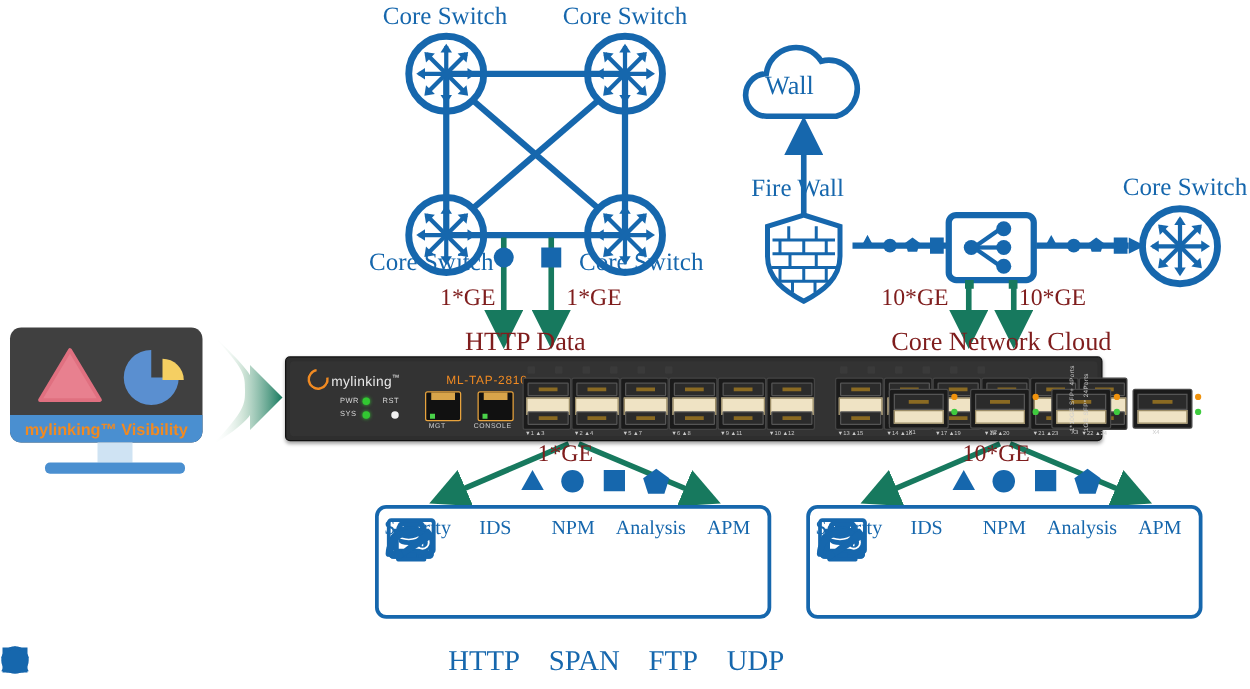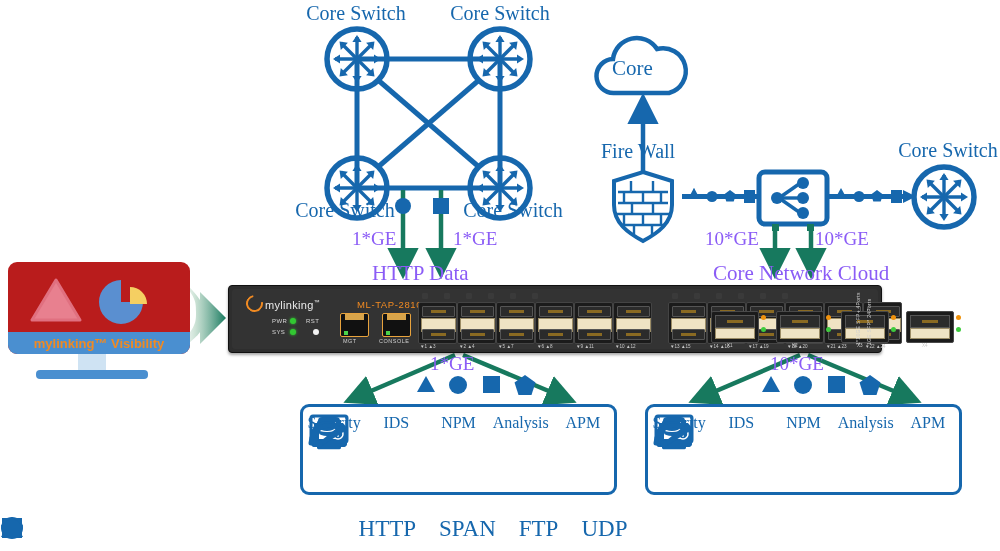--- a/index.html
+++ b/index.html
@@ -1,21 +1,21 @@
 <!DOCTYPE html>
 <html><head>
 <meta charset="utf-8">
 <style>
   html,body{margin:0;padding:0;background:#fff;}
   body{width:1000px;height:551px;position:relative;overflow:hidden;
        font-family:"Liberation Serif",serif;}
   .stage{position:absolute;left:0;top:0;width:1000px;height:551px;}
   .lbl{position:absolute;color:#1667ad;font-family:"Liberation Serif",serif;
        white-space:nowrap;}
-  .glbl{position:absolute;color:#8b5cf6;font-family:"Liberation Serif",serif;
+  .glbl{position:absolute;color:#7f1d1d;font-family:"Liberation Serif",serif;
         white-space:nowrap;font-size:19px;}
   svg{position:absolute;left:0;top:0;overflow:visible;}
   .node-lbl{font-size:20px;color:#1667ad;position:absolute;white-space:nowrap;text-align:center;}
   
   .tap{position:absolute;left:228px;top:285px;width:652px;height:66px;
        background:#2e2e2e;border-radius:4px;border:1px solid #111;
        box-shadow:0 2px 3px rgba(0,0,0,.35);}
   .tap-inner{position:absolute;inset:3px;background:#333;border-radius:3px;}
   .brand{position:absolute;left:14px;top:6px;color:#e9e9e9;font-size:11px;
          font-family:"Liberation Sans",sans-serif;letter-spacing:.3px;}
@@ -54,21 +54,21 @@
   .xb .top:after{content:"";position:absolute;left:11px;top:4px;width:16px;height:3px;background:#8a6a22;}
   .xb .bot{position:absolute;left:3px;bottom:3px;width:38px;height:9px;background:#efe3c4;
       border:1px solid #9b8c66;}
   .xled{position:absolute;width:5px;height:5px;border-radius:50%;}
   .xled.o{background:#f0920c;} .xled.g{background:#3ecb3e;}
   .vtxt{position:absolute;color:#cfcfcf;font-size:5px;font-family:"Liberation Sans",sans-serif;
         transform-origin:left top;transform:rotate(-90deg);white-space:nowrap;letter-spacing:.3px;}
   .portlab{position:absolute;color:#cacaca;font-size:4.6px;font-family:"Liberation Sans",sans-serif;
         white-space:nowrap;}
   
-  .mon{position:absolute;left:8px;top:262px;width:182px;height:92px;background:#b91c1c;
+  .mon{position:absolute;left:8px;top:262px;width:154px;height:92px;background:#404040;
        border-radius:9px;}
   .monbar{position:absolute;left:0;bottom:0;width:100%;height:22px;background:#4a8fd0;
        border-radius:0 0 9px 9px;display:flex;align-items:center;justify-content:center;}
   .monbar span{color:#f08a22;font-size:13px;font-family:"Liberation Sans",sans-serif;font-weight:bold;}
   .monstand{position:absolute;left:78px;top:354px;width:28px;height:16px;background:#cfe3f3;}
   .monbase{position:absolute;left:36px;top:370px;width:112px;height:9px;background:#4a8fd0;
        border-radius:4px;}
   
   .toolbox{position:absolute;border:3px solid #1667ad;border-radius:9px;height:85px;background:#fff;}
   .tools{position:absolute;left:0;top:6px;width:100%;display:flex;justify-content:space-around;
@@ -248,21 +248,21 @@
     <path d="M870,375 l10.5,7.6 l-4,12.4 h-13 l-4,-12.4 z"></path>
   </g>
 </svg>
 
 <div class="node-lbl" style="left:296px;top:2px;width:120px;">Core Switch</div>
 <div class="node-lbl" style="left:440px;top:2px;width:120px;">Core Switch</div>
 <div class="node-lbl" style="left:285px;top:199px;width:120px;">Core Switch</div>
 <div class="node-lbl" style="left:453px;top:199px;width:120px;">Core Switch</div>
 <div class="node-lbl" style="left:888px;top:139px;width:120px;">Core Switch</div>
 
-<div class="lbl" style="left:612px;top:56px;font-size:21px;">Core</div>
+<div class="lbl" style="left:612px;top:56px;font-size:21px;">Wall</div>
 <div class="lbl" style="left:601px;top:140px;font-size:20px;">Fire Wall</div>
 
 <div class="glbl" style="left:352px;top:228px;">1*GE</div>
 <div class="glbl" style="left:453px;top:228px;">1*GE</div>
 <div class="glbl" style="left:372px;top:261px;font-size:21px;">HTTP Data</div>
 
 <div class="glbl" style="left:705px;top:228px;">10*GE</div>
 <div class="glbl" style="left:815px;top:228px;">10*GE</div>
 <div class="glbl" style="left:713px;top:261px;font-size:21px;">Core Network Cloud</div>
 

